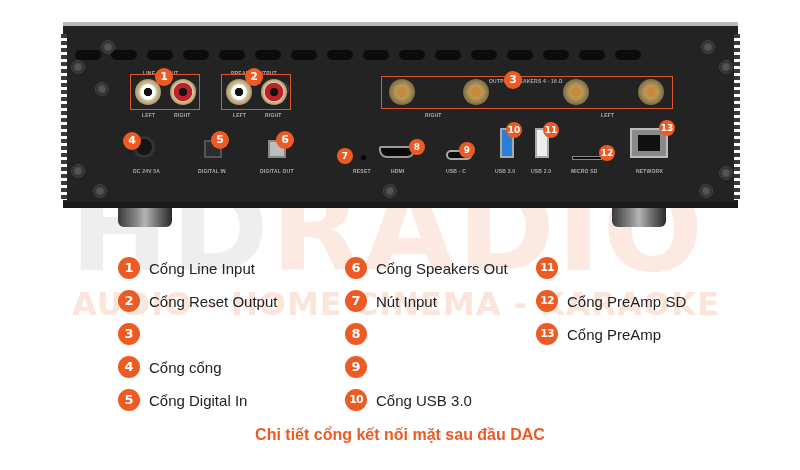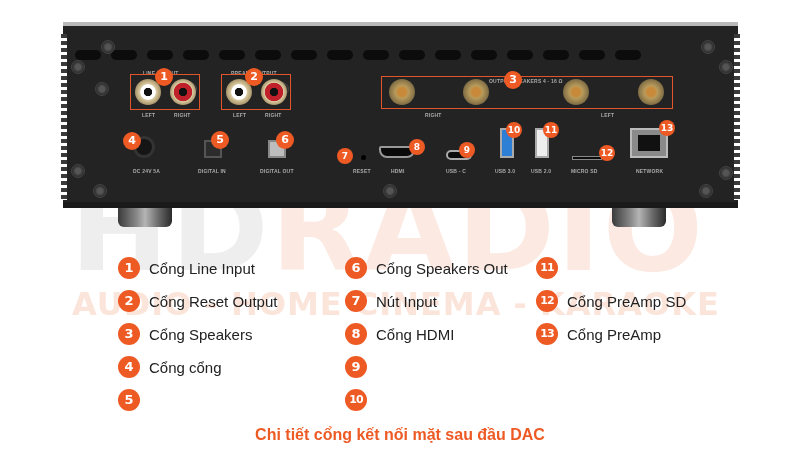--- a/index.html
+++ b/index.html
@@ -164,47 +164,47 @@
 <div class="legend-item" style="left:118px;top:256px">
   <span class="legend-badge">1</span>
   <span class="legend-text">Cổng Line Input</span>
 </div>
 <div class="legend-item" style="left:118px;top:289px">
   <span class="legend-badge">2</span>
   <span class="legend-text">Cổng Reset Output</span>
 </div>
 <div class="legend-item" style="left:118px;top:322px">
   <span class="legend-badge">3</span>
-  <span class="legend-text">Cổng Speakers</span>
 </div>
 <div class="legend-item" style="left:118px;top:355px">
   <span class="legend-badge">4</span>
   <span class="legend-text">Cổng cổng</span>
 </div>
 <div class="legend-item" style="left:118px;top:388px">
   <span class="legend-badge">5</span>
+  <span class="legend-text">Cổng Digital In</span>
 </div>
 
 <div class="legend-item" style="left:345px;top:256px">
   <span class="legend-badge">6</span>
   <span class="legend-text">Cổng Speakers Out</span>
 </div>
 <div class="legend-item" style="left:345px;top:289px">
   <span class="legend-badge">7</span>
   <span class="legend-text">Nút Input</span>
 </div>
 <div class="legend-item" style="left:345px;top:322px">
   <span class="legend-badge">8</span>
-  <span class="legend-text">Cổng HDMI</span>
 </div>
 <div class="legend-item" style="left:345px;top:355px">
   <span class="legend-badge">9</span>
 </div>
 <div class="legend-item" style="left:345px;top:388px">
   <span class="legend-badge two">10</span>
+  <span class="legend-text">Cổng USB 3.0</span>
 </div>
 
 <div class="legend-item" style="left:536px;top:256px">
   <span class="legend-badge two">11</span>
 </div>
 <div class="legend-item" style="left:536px;top:289px">
   <span class="legend-badge two">12</span>
   <span class="legend-text">Cổng PreAmp SD</span>
 </div>
 <div class="legend-item" style="left:536px;top:322px">

